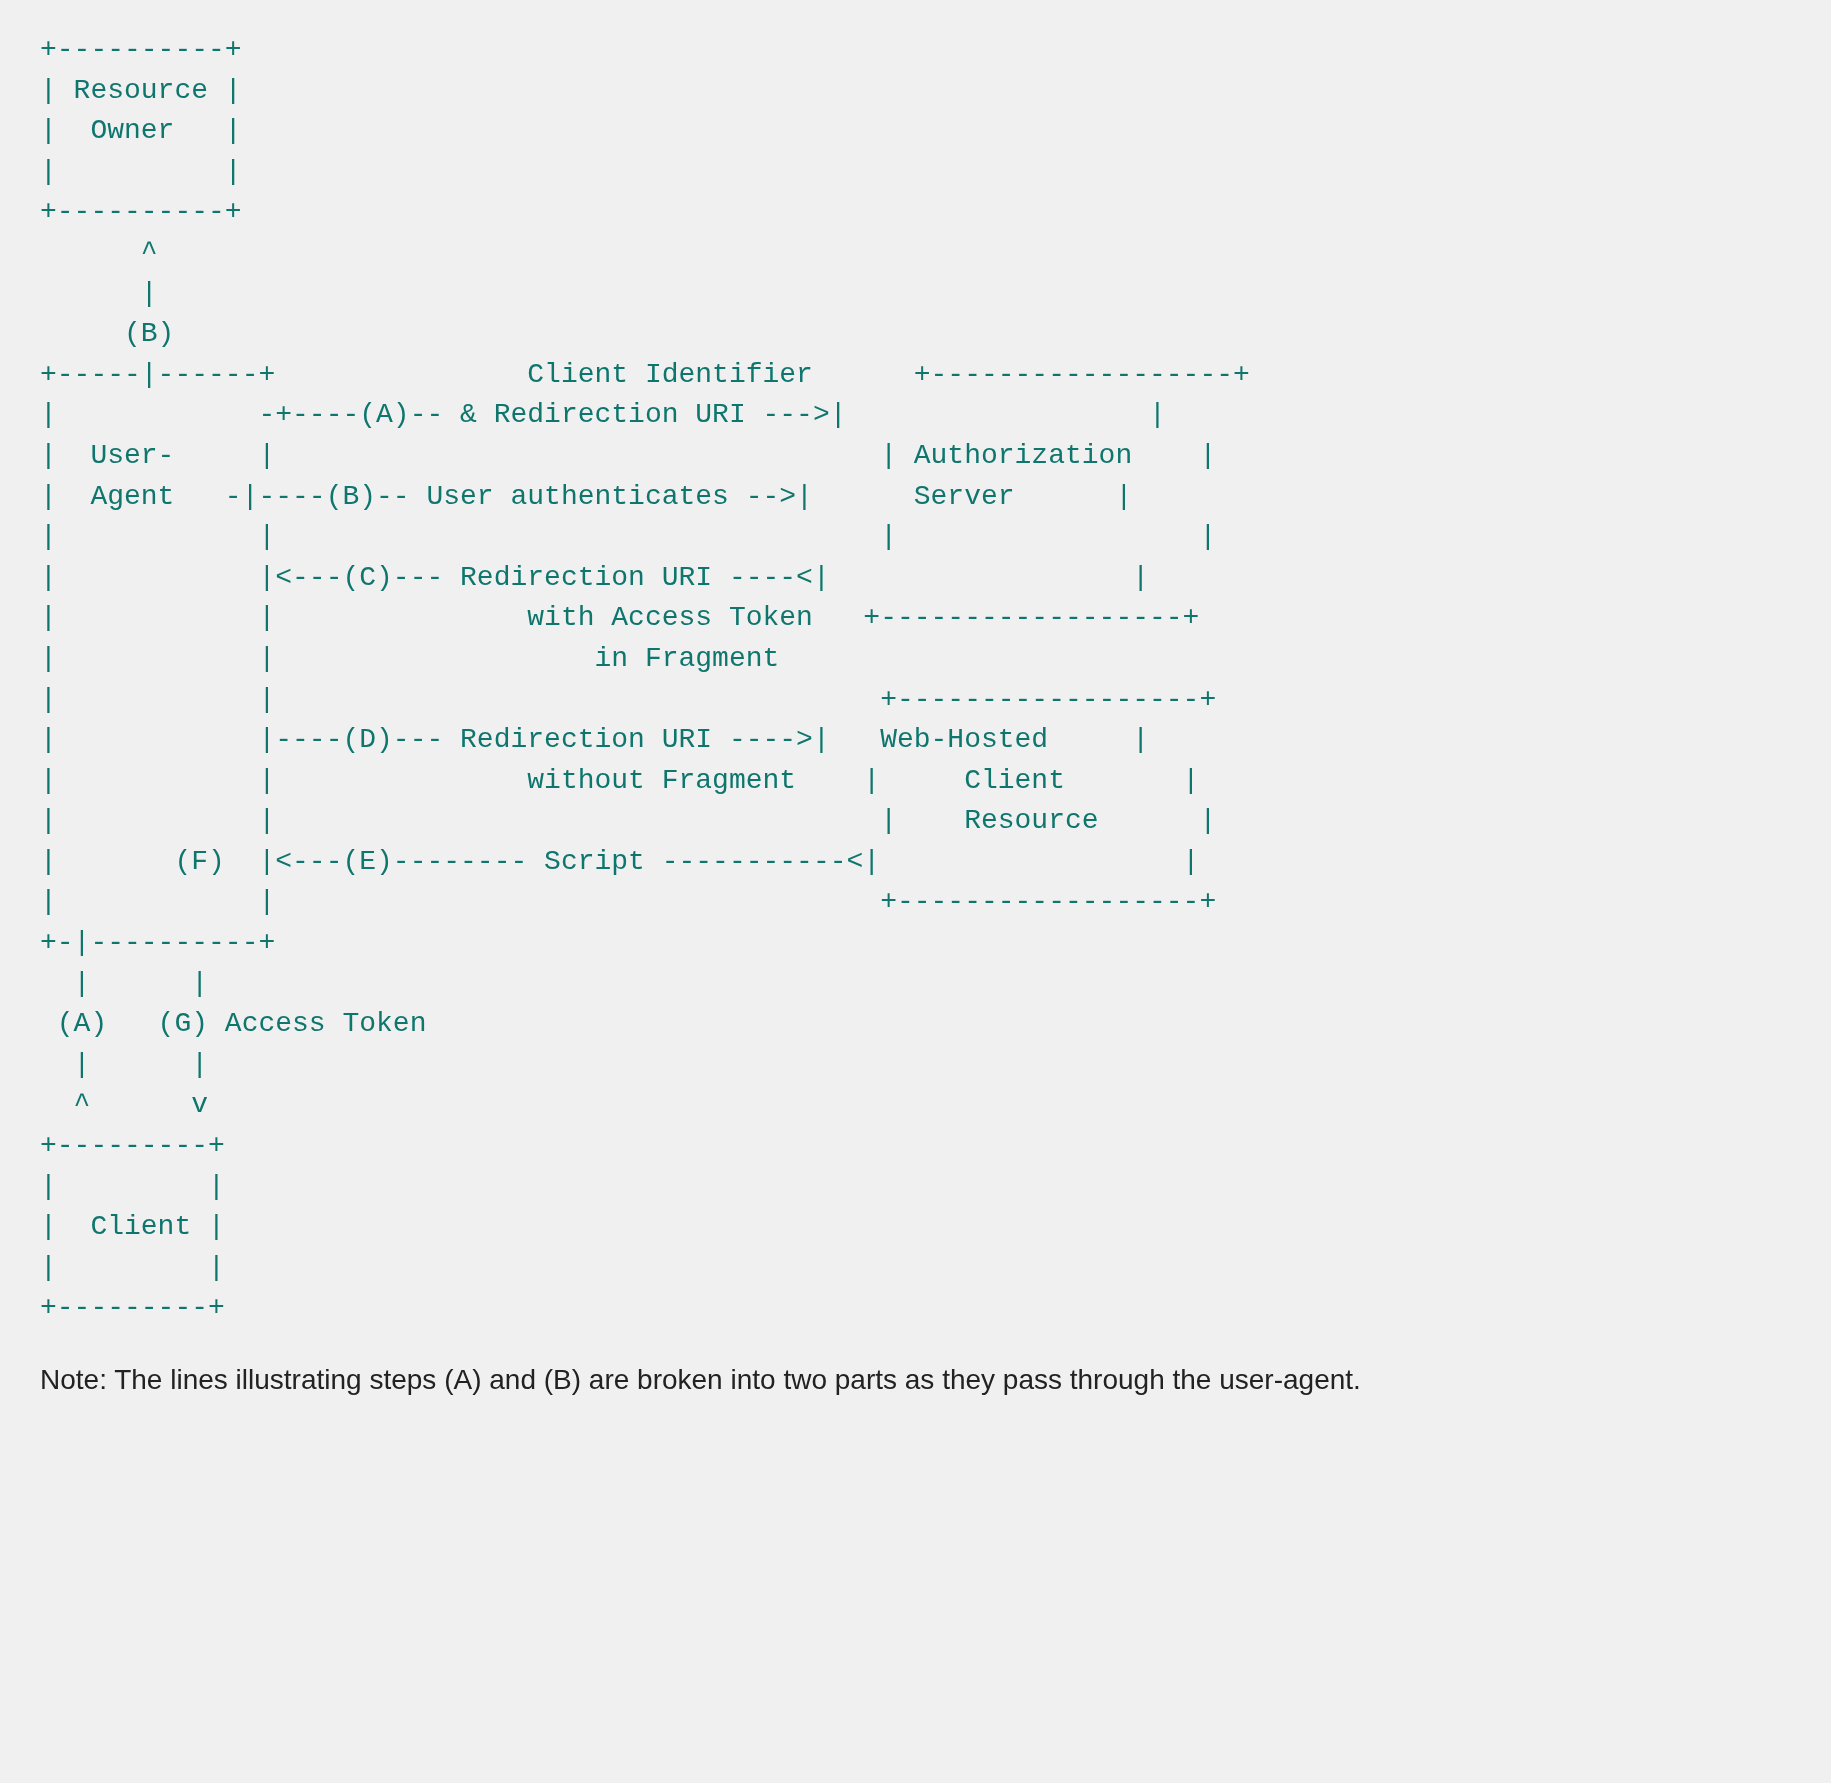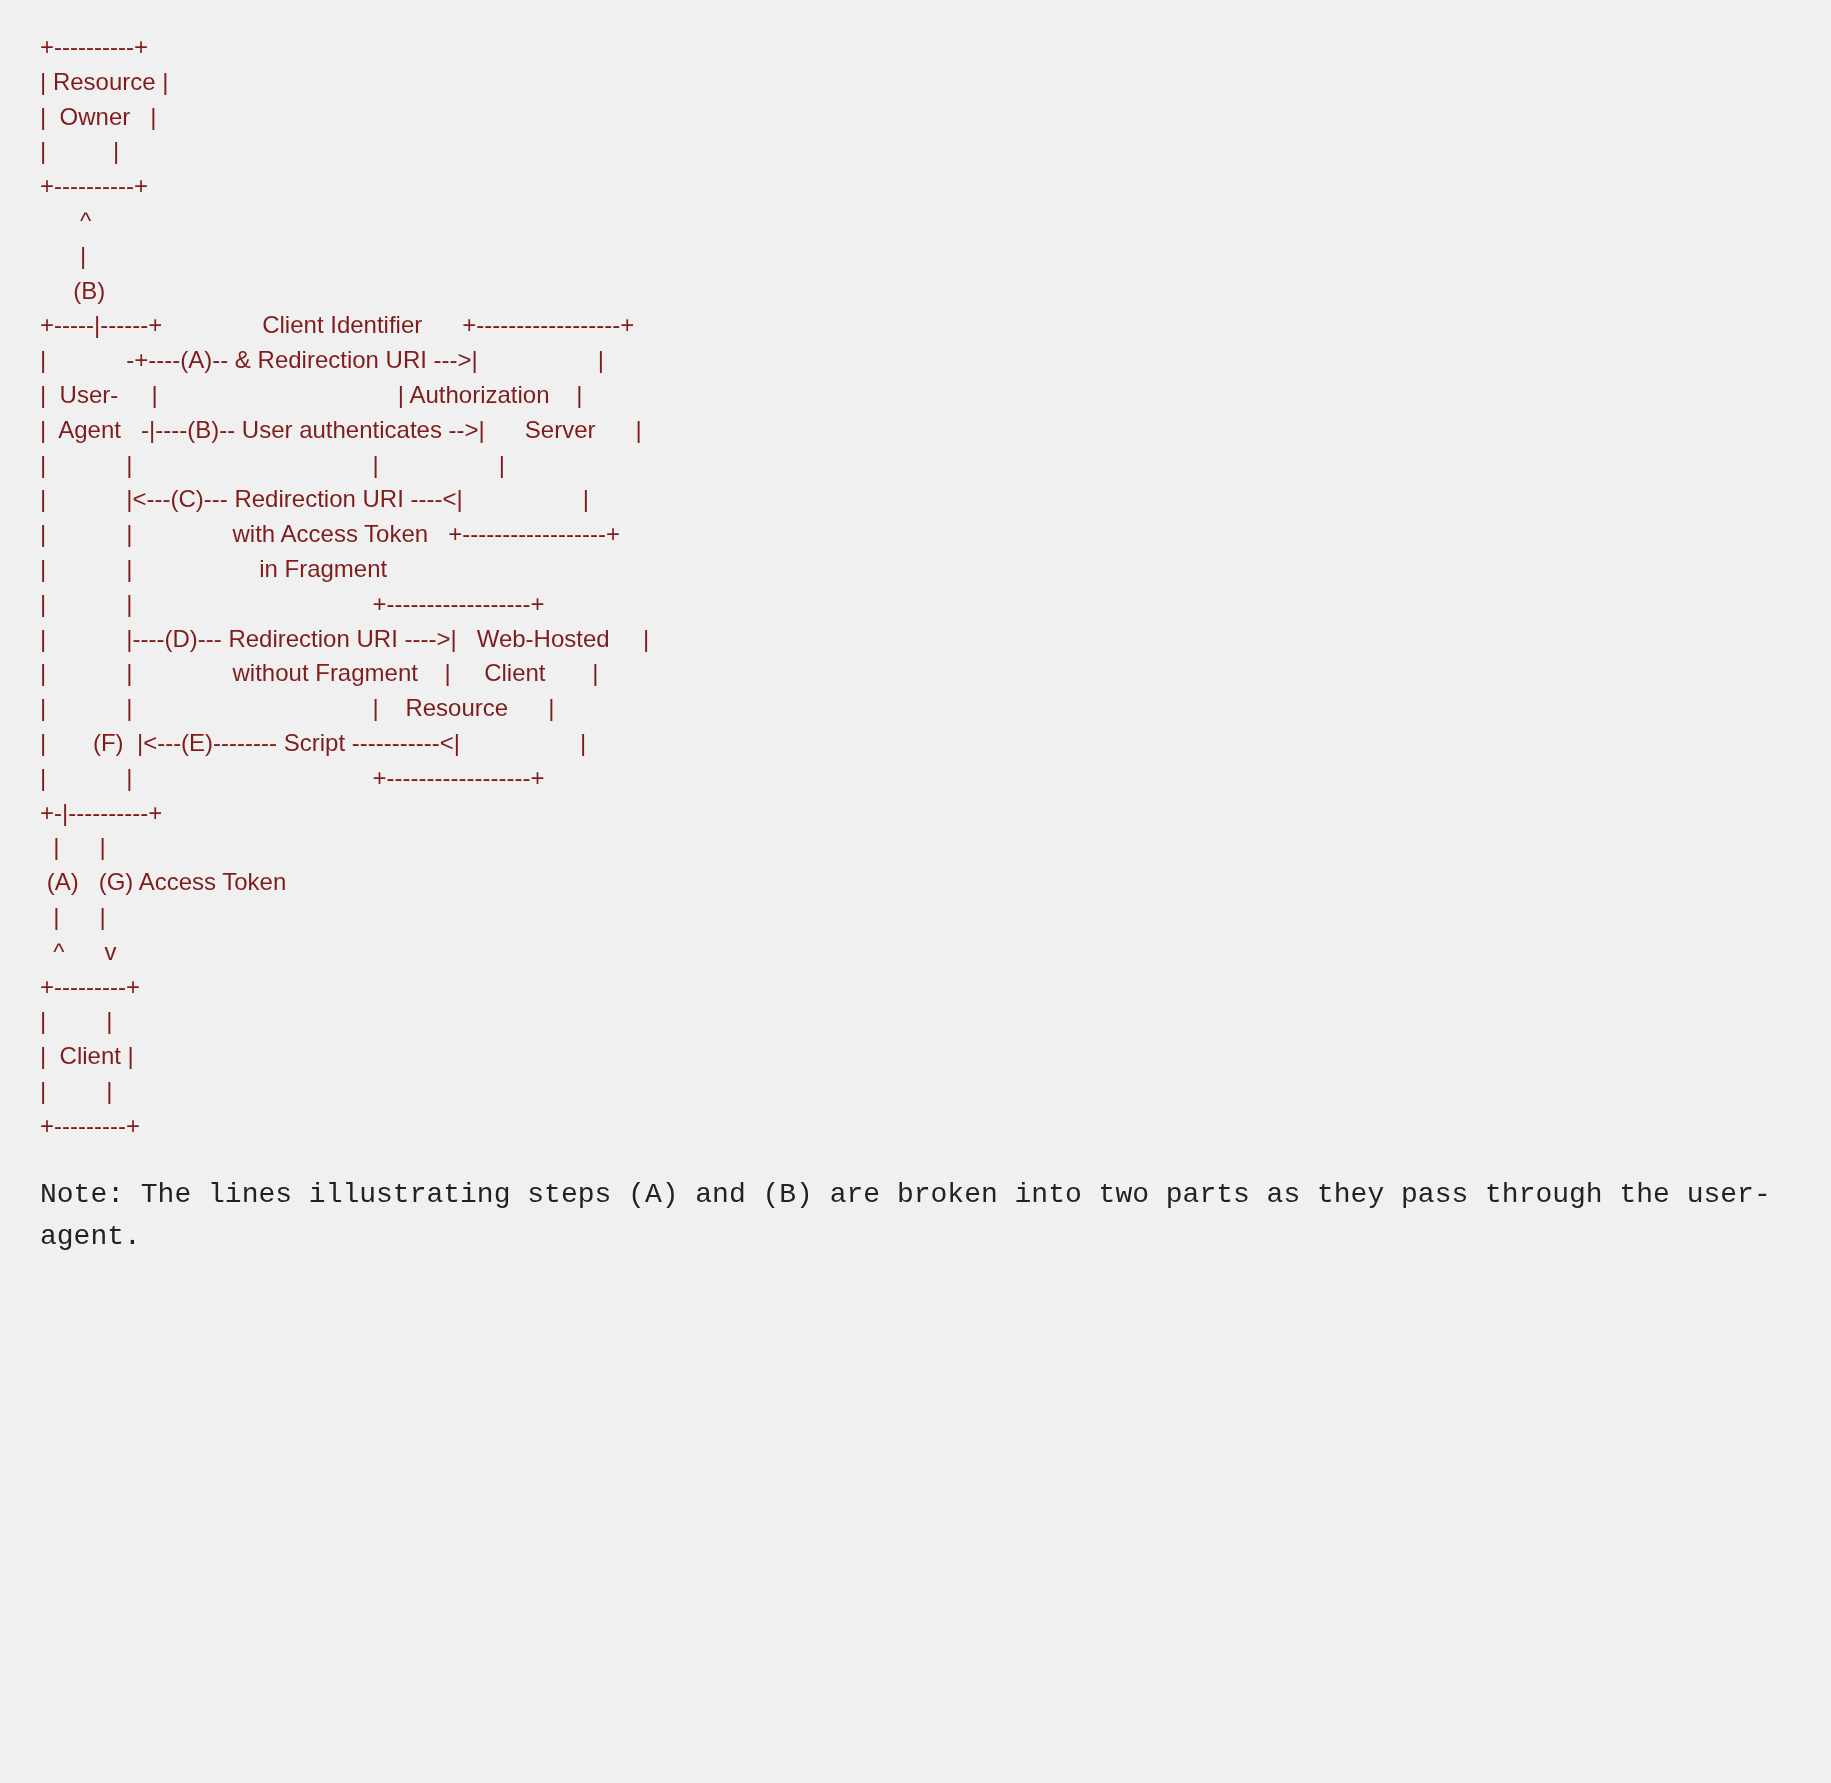--- a/index.html
+++ b/index.html
@@ -12,29 +12,29 @@
       background-color: #f0f0f0;
       font-family: 'Courier New', Courier, monospace;
       font-size: 28px;
       line-height: 1.45;
       padding: 30px 40px;
       color: #222;
     }
 
     pre {
       white-space: pre;
-      font-family: Liberation Sans, sans-serif;
-      font-size: 24px;
+      font-family: Liberation Mono, monospace;
+      font-size: 28px;
       line-height: 1.45;
-      color: #7f1d1d;
+      color: #0f766e;
     }
 
     .note {
       margin-top: 30px;
-      font-family: Liberation Mono, monospace;
+      font-family: Liberation Sans, sans-serif;
       font-size: 28px;
       line-height: 1.5;
       color: #222;
     }
   </style>
 </head>
 <body>
 
 <pre><span>+----------+</span>
 <span>| Resource |</span>

